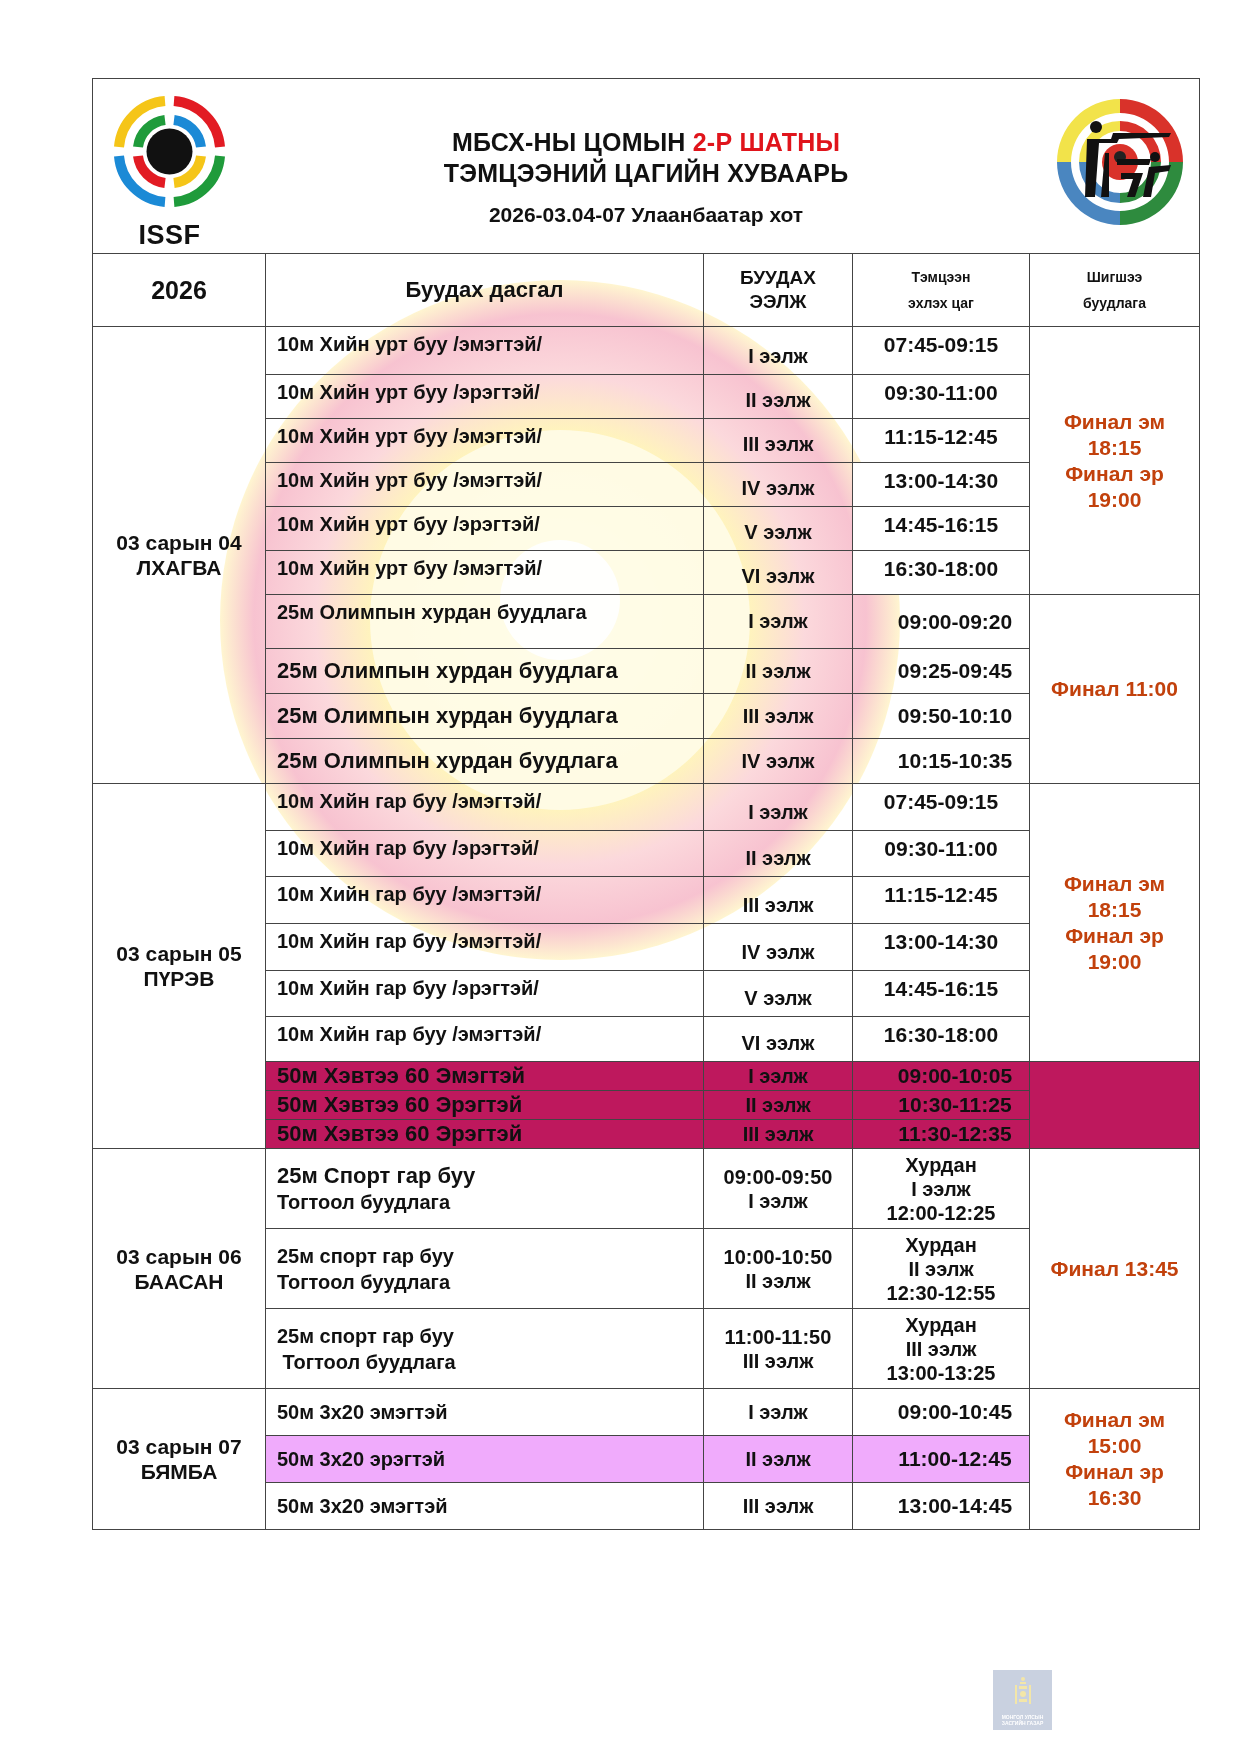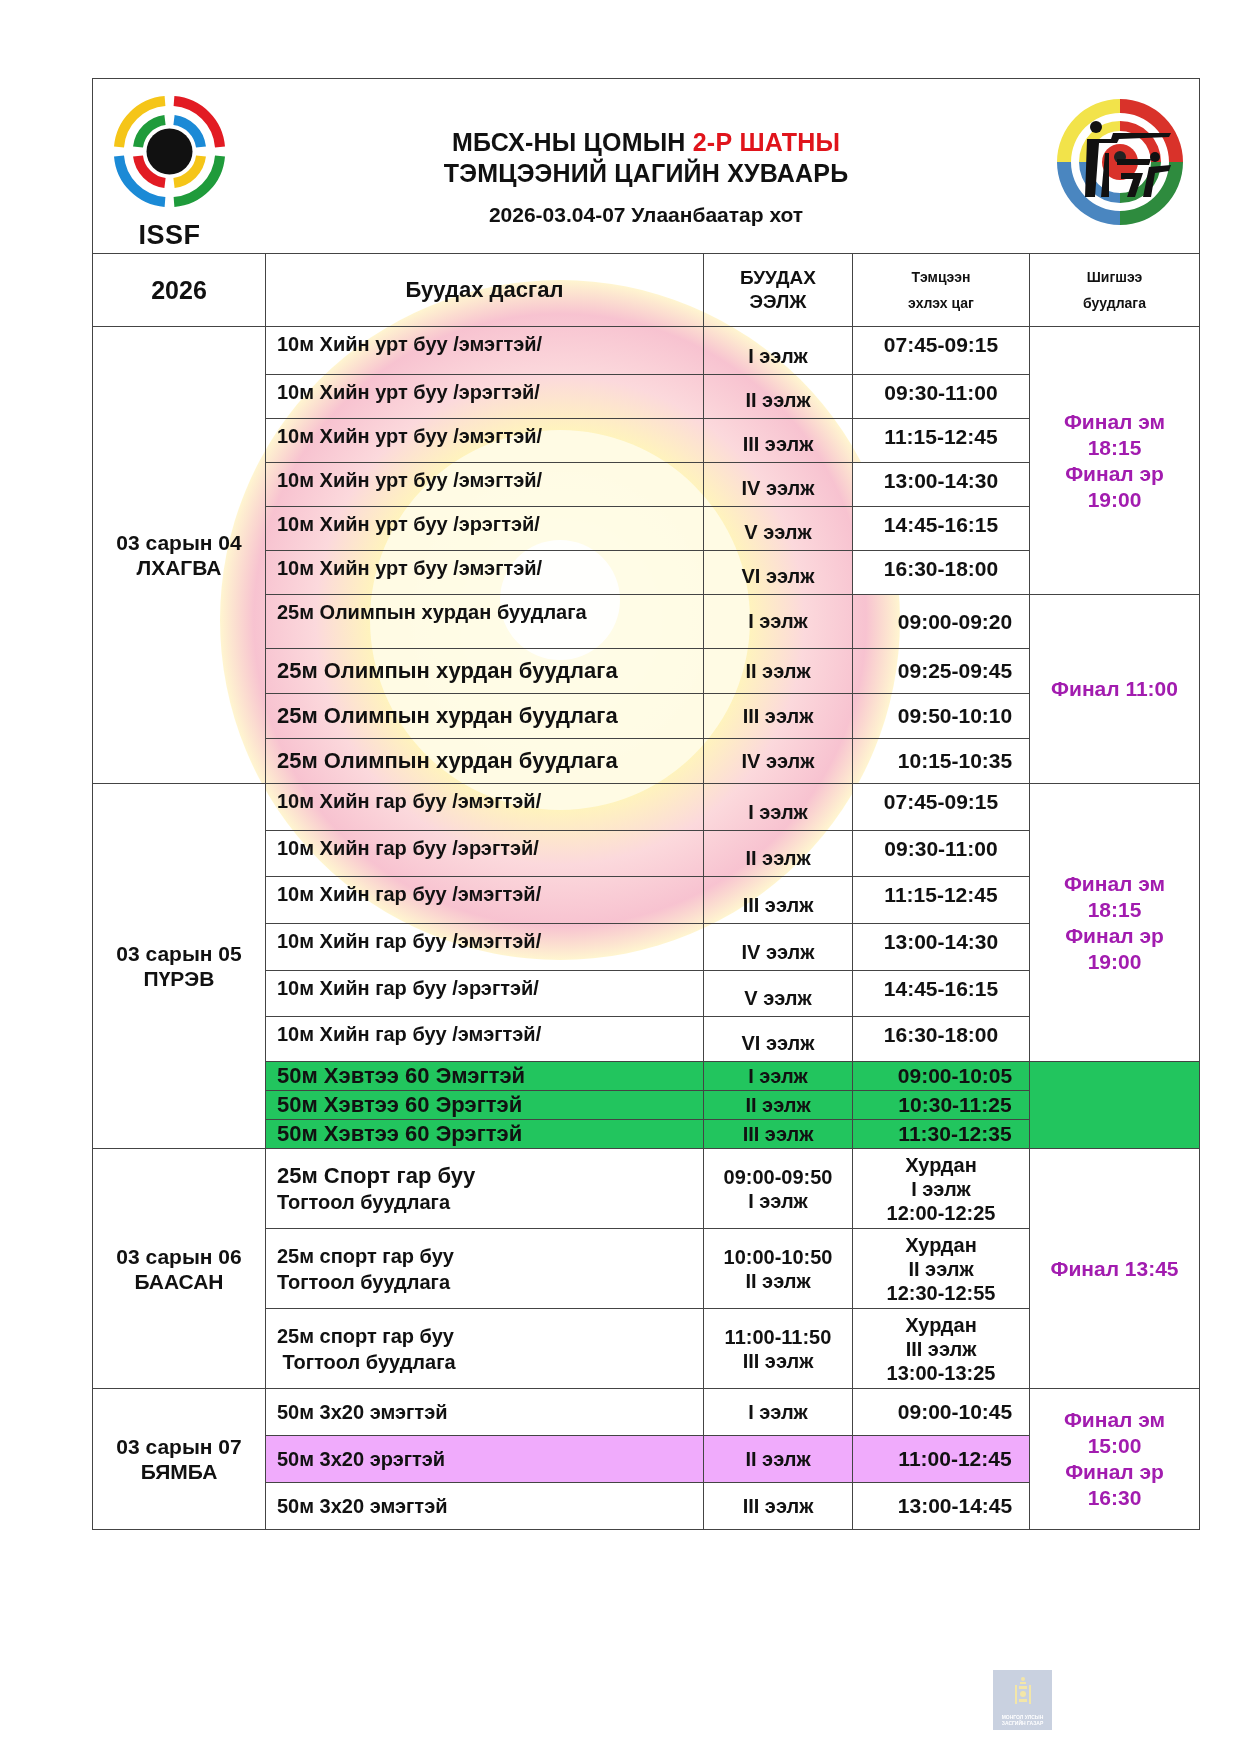--- a/index.html
+++ b/index.html
@@ -20,22 +20,22 @@
   .colh.big{font-size:25px;}
   .colh.sm{font-size:19px;line-height:24px;}
   .day{text-align:center;font-size:21px;line-height:25px;}
   .ev{font-size:20px;padding-left:11px;vertical-align:top;padding-top:6px;margin-top:14px;}
   .ev.big{font-size:22px;}
   .ev.center{vertical-align:middle;padding-top:0;}
   .turn{text-align:center;font-size:20px;vertical-align:bottom;padding-bottom:6px;}
   .turn.mid{vertical-align:middle;padding-bottom:0;}
   .time{text-align:center;font-size:21px;vertical-align:top;padding-top:6px;}
   .time.mid{vertical-align:middle;padding-top:0;padding-left:28px;}
-  .final{text-align:center;color:#a21caf;font-size:21px;line-height:26px;}
-  .green td.g, td.g{background:#22c55e;}
+  .final{text-align:center;color:#c2410c;font-size:21px;line-height:26px;}
+  .green td.g, td.g{background:#be185d;}
   .blank{background:#fff;}
   .two{font-size:20px;line-height:26px;}
   .two .l1{font-size:22px;}
   .stack{text-align:center;font-size:20px;line-height:24px;}
   .emblem{position:absolute;left:993px;top:1670px;width:59px;height:60px;background:#c9d1e0;z-index:1;}
   .emblem .e-txt{position:absolute;left:0;right:0;bottom:4px;text-align:center;color:#fff;font-size:5px;line-height:6px;font-weight:bold;}
   .emblem svg{position:absolute;left:22px;top:6px;}
 </style>
 </head>
 <body>

